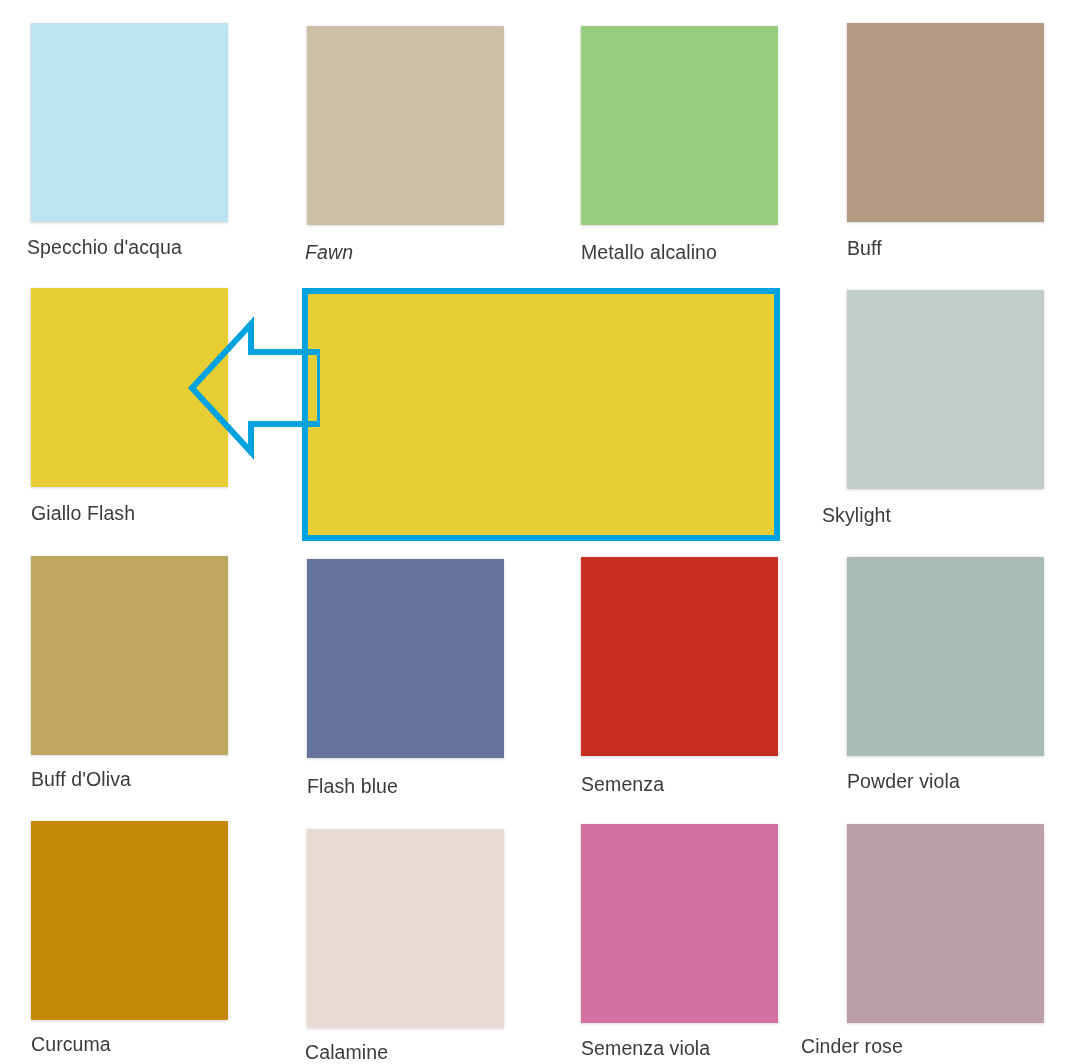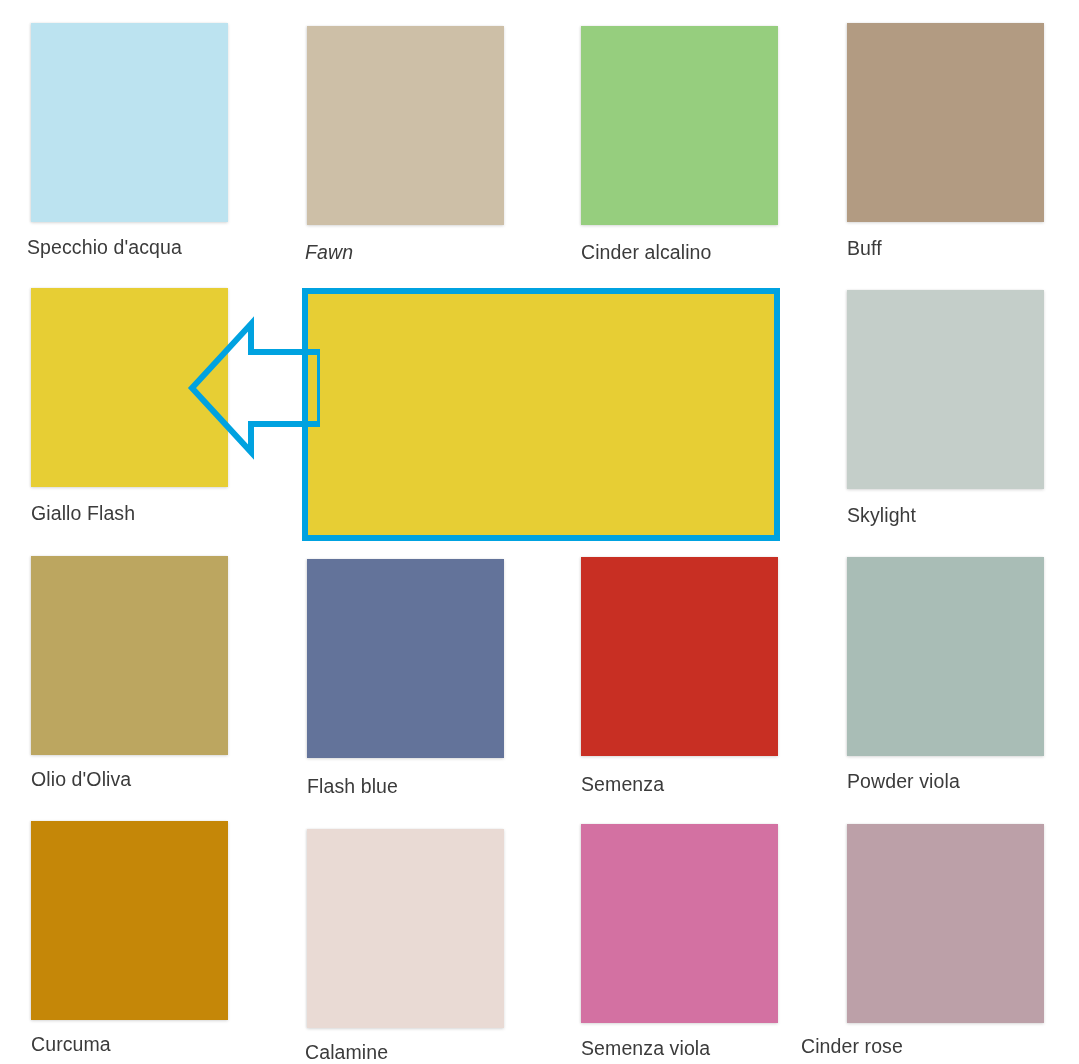--- a/index.html
+++ b/index.html
@@ -74,37 +74,37 @@
     <div class="swatch-card" style="left: 0px; top: 0px;">
       <div class="swatch-chip" title="Specchio d'acqua" style="left: 31px; top: 23px; width: 197px; height: 199px; background: rgb(188, 227, 240);"></div>
       <div class="swatch-label" style="left: 27px; top: 235px; position: absolute;">Specchio d'acqua</div>
     </div>
     <div class="swatch-card" style="left: 0px; top: 0px;">
       <div class="swatch-chip" title="Fawn" style="left: 307px; top: 26px; width: 197px; height: 199px; background: rgb(205, 191, 167);"></div>
       <div class="swatch-label" style="left: 305px; top: 240px; position: absolute; font-style: italic;">Fawn</div>
     </div>
     <div class="swatch-card" style="left: 0px; top: 0px;">
       <div class="swatch-chip" title="Metallo alcalino" style="left: 581px; top: 26px; width: 197px; height: 199px; background: rgb(150, 206, 126);"></div>
-      <div class="swatch-label" style="left: 581px; top: 240px; position: absolute;">Cinder alcalino</div>
+      <div class="swatch-label" style="left: 581px; top: 240px; position: absolute;">Metallo alcalino</div>
     </div>
     <div class="swatch-card" style="left: 0px; top: 0px;">
       <div class="swatch-chip" title="Buff" style="left: 847px; top: 23px; width: 197px; height: 199px; background: rgb(178, 155, 130);"></div>
       <div class="swatch-label" style="left: 847px; top: 236px; position: absolute;">Buff</div>
     </div>
     <div class="swatch-card" style="left: 0px; top: 0px;">
       <div class="swatch-chip" title="Giallo Flash" style="left: 31px; top: 288px; width: 197px; height: 199px; background: rgb(231, 206, 52);"></div>
       <div class="swatch-label" style="left: 31px; top: 501px; position: absolute;">Giallo Flash</div>
     </div>
     <div class="swatch-card" style="left: 0px; top: 0px;">
       <div class="swatch-chip" title="Skylight" style="left: 847px; top: 290px; width: 197px; height: 199px; background: rgb(196, 206, 201);"></div>
-      <div class="swatch-label" style="left: 847px; top: 503px; position: absolute;">Skylight</div>
+      <div class="swatch-label" style="left: 822px; top: 503px; position: absolute;">Skylight</div>
     </div>
     <div class="swatch-card" style="left: 0px; top: 0px;">
       <div class="swatch-chip" title="Olio d'Oliva" style="left: 31px; top: 556px; width: 197px; height: 199px; background: rgb(188, 166, 96);"></div>
-      <div class="swatch-label" style="left: 31px; top: 767px; position: absolute;">Olio d'Oliva</div>
+      <div class="swatch-label" style="left: 31px; top: 767px; position: absolute;">Buff d'Oliva</div>
     </div>
     <div class="swatch-card" style="left: 0px; top: 0px;">
       <div class="swatch-chip" title="Pitch blue" style="left: 307px; top: 559px; width: 197px; height: 199px; background: rgb(99, 115, 154);"></div>
       <div class="swatch-label" style="left: 307px; top: 774px; position: absolute;">Flash blue</div>
     </div>
     <div class="swatch-card" style="left: 0px; top: 0px;">
       <div class="swatch-chip" title="Semenza" style="left: 581px; top: 557px; width: 197px; height: 199px; background: rgb(200, 47, 35);"></div>
       <div class="swatch-label" style="left: 581px; top: 772px; position: absolute;">Semenza</div>
     </div>
     <div class="swatch-card" style="left: 0px; top: 0px;">

